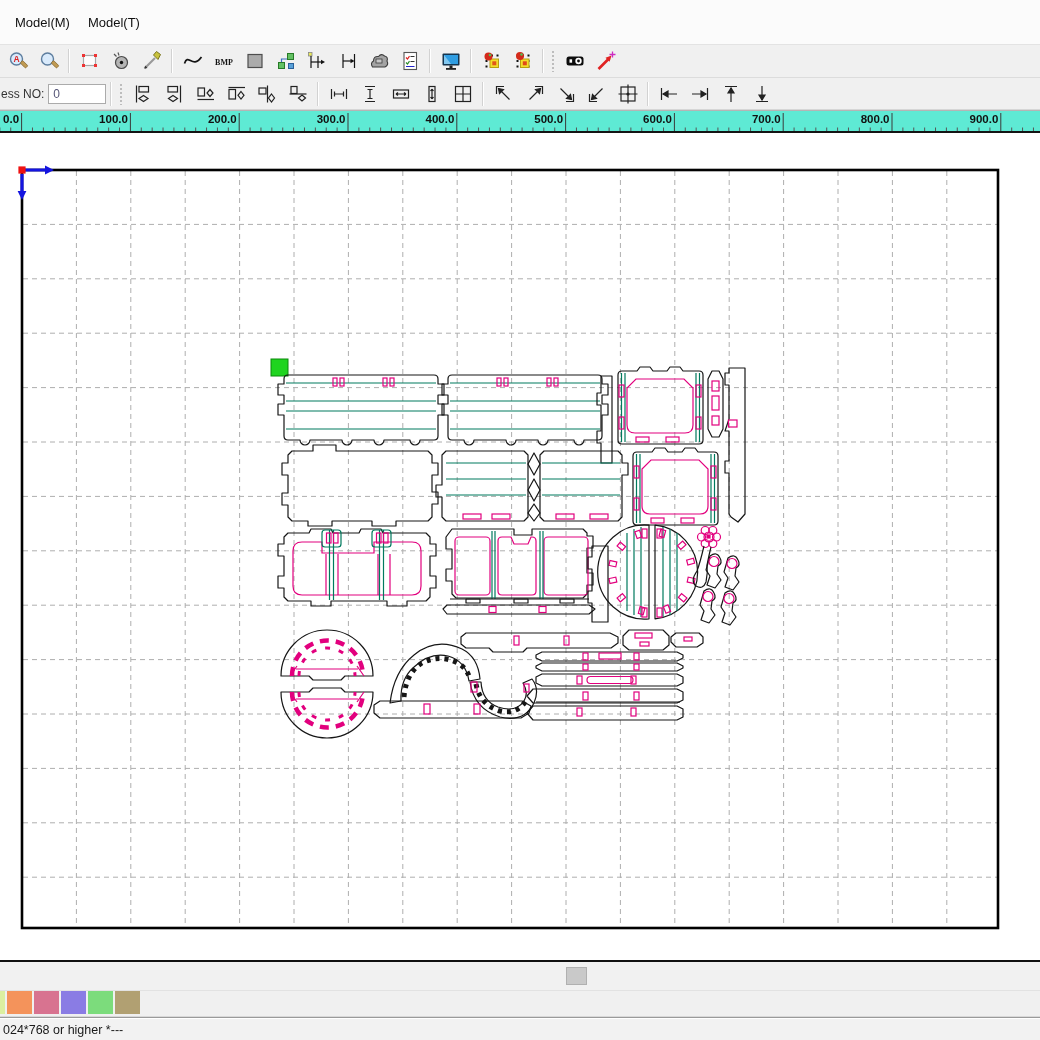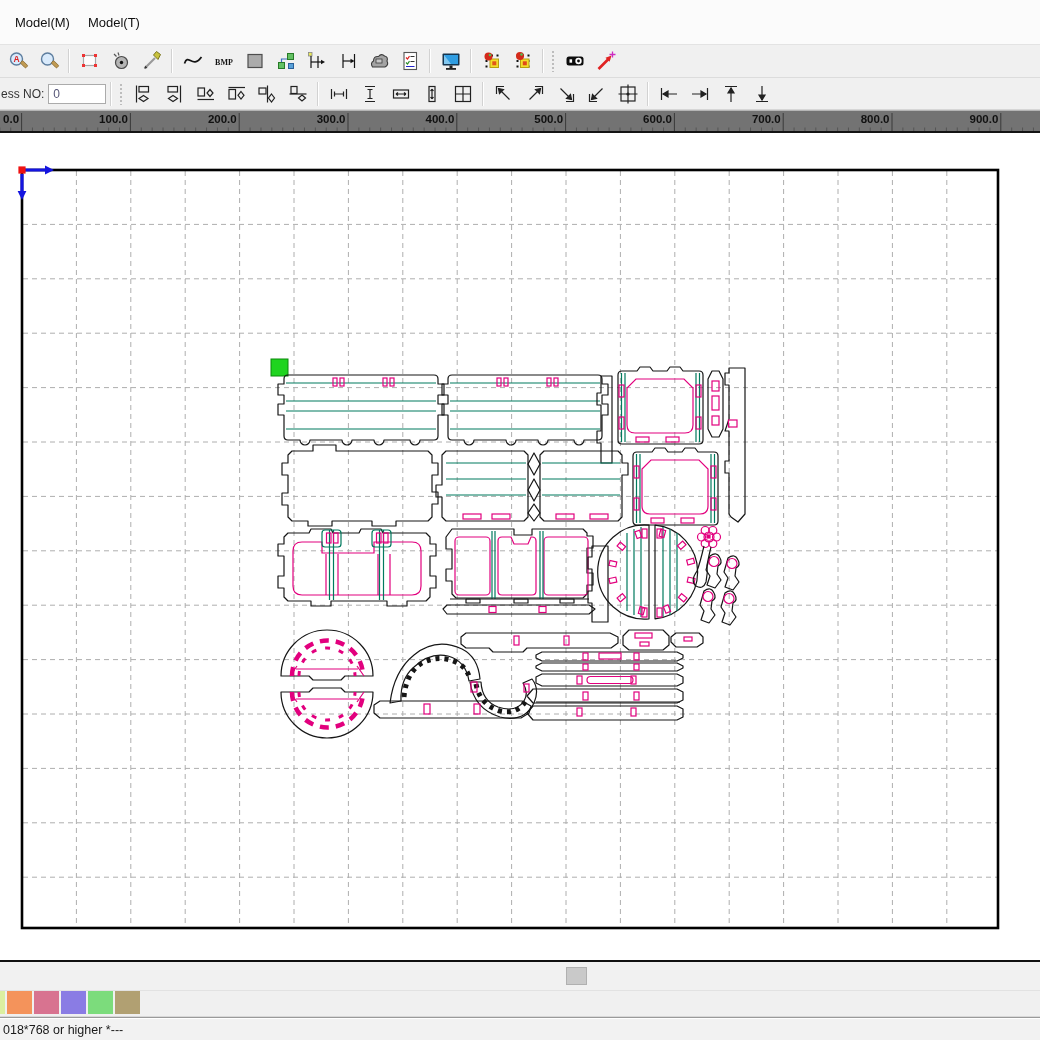--- a/index.html
+++ b/index.html
@@ -15,21 +15,21 @@
   .tb-sep{width:1px;height:24px;background:#d2d2d2;border-right:1px solid #fff;margin:0 4px;}
   .tb-handle{width:5px;height:22px;margin:0 3px;
      background-image:radial-gradient(#bdbdbd 35%,transparent 40%);background-size:4px 4px;}
   .tb-btn{width:27px;height:26px;border:1px solid transparent;background:transparent;
           padding:1px;margin:0 2px;display:flex;align-items:center;justify-content:center;}
   .tb-btn svg{width:22px;height:22px;display:block;}
   .proc{display:flex;align-items:center;padding-left:1px;}
   .proc-label{font-size:12px;color:#333;margin-right:4px;}
   .proc-input{width:48px;height:18px;border:1px solid #ababab;background:#fff;
               font-size:12px;color:#557;padding:0 4px;font-family:"Liberation Sans",sans-serif;}
-  .ruler{height:20px;background:#737373;border-top:1px solid #b5b5b5;
+  .ruler{height:20px;background:#5eead4;border-top:1px solid #b5b5b5;
          border-bottom:2px solid #141414;position:relative;}
   .ruler svg{display:block}
   .canvas{height:827px;background:#ffffff;position:relative;border-bottom:2px solid #111;}
   .canvas svg{display:block}
   .g{stroke:var(--grid);stroke-width:1;stroke-dasharray:5 4;}
   .wa{stroke:#000;stroke-width:2.6;fill:none;}
   .o{stroke:var(--outline);stroke-width:1.2;fill:none;stroke-linejoin:round;}
   .e{stroke:var(--engrave);stroke-width:1.2;fill:none;}
   .c{stroke:var(--cut);stroke-width:1.2;fill:none;}
   .teeth{stroke:var(--outline);stroke-width:5;fill:none;stroke-dasharray:4 5;}
@@ -750,14 +750,14 @@
 <div class="palette" id="palette">
     <div class="swatch partial" style="background: rgb(220, 239, 160);"></div>
     <div class="swatch" style="background: rgb(244, 147, 91);"></div>
     <div class="swatch" style="background: rgb(216, 115, 144);"></div>
     <div class="swatch" style="background: rgb(138, 124, 228);"></div>
     <div class="swatch" style="background: rgb(124, 220, 124);"></div>
     <div class="swatch" style="background: rgb(177, 160, 114);"></div>
   </div>
 
 <div class="statusbar">
-  <span class="status-text">018*768 or higher *---</span>
+  <span class="status-text">024*768 or higher *---</span>
 </div>
 
 </body></html>

